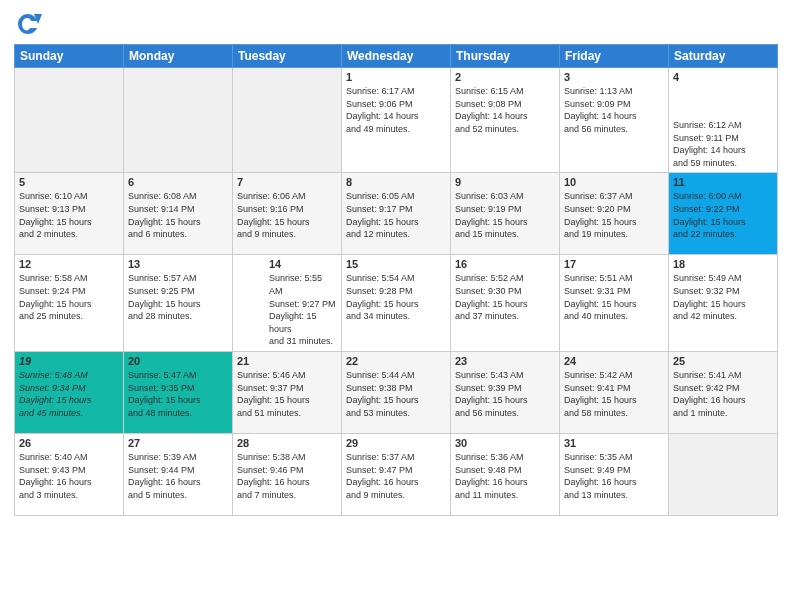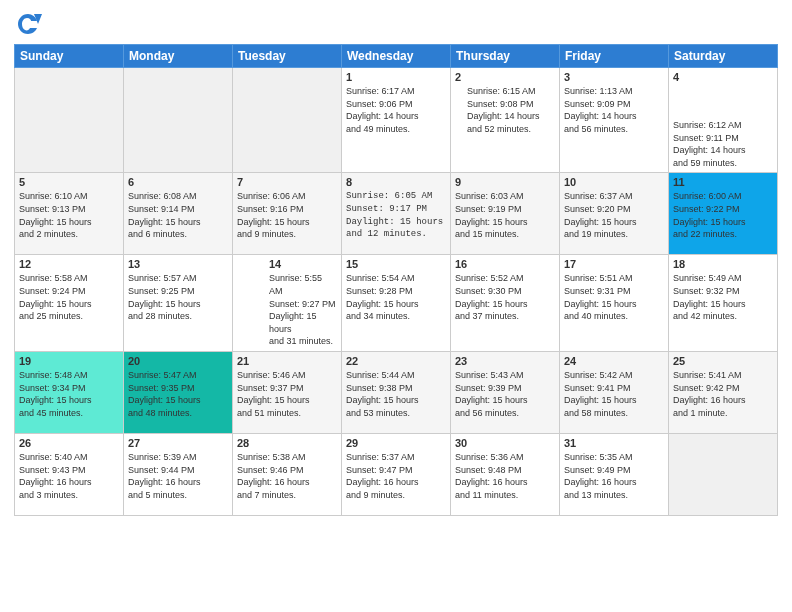--- a/index.html
+++ b/index.html
@@ -136,21 +136,21 @@
           <td class="empty-cell" style="background: rgb(238, 238, 238);"></td>
           <td style="background: rgb(255, 255, 255);">
             <span class="day-num">1</span>
             <div class="day-info" style="white-space: pre-line;">Sunrise: 6:17 AM
 Sunset: 9:06 PM
 Daylight: 14 hours
 and 49 minutes.</div>
           </td>
           <td style="background: rgb(255, 255, 255);">
             <span class="day-num">2</span>
-            <div class="day-info" style="white-space: pre-line; margin-left: 12px;">Sunrise: 6:15 AM
+            <div class="day-info" style="white-space: pre-line;">Sunrise: 6:15 AM
 Sunset: 9:08 PM
 Daylight: 14 hours
 and 52 minutes.</div>
           </td>
           <td style="background: rgb(255, 255, 255);">
             <span class="day-num">3</span>
             <div class="day-info" style="white-space: pre-line;">Sunrise: 1:13 AM
 Sunset: 9:09 PM
 Daylight: 14 hours
 and 56 minutes.</div>
@@ -180,21 +180,21 @@
           </td>
           <td style="background: rgb(245, 245, 245);">
             <span class="day-num">7</span>
             <div class="day-info" style="white-space: pre-line;">Sunrise: 6:06 AM
 Sunset: 9:16 PM
 Daylight: 15 hours
 and 9 minutes.</div>
           </td>
           <td style="background: rgb(245, 245, 245);">
             <span class="day-num">8</span>
-            <div class="day-info" style="white-space: pre-line; font-family: Liberation Mono, monospace;">Sunrise: 6:05 AM
+            <div class="day-info" style="white-space: pre-line;">Sunrise: 6:05 AM
 Sunset: 9:17 PM
 Daylight: 15 hours
 and 12 minutes.</div>
           </td>
           <td style="background: rgb(245, 245, 245);">
             <span class="day-num">9</span>
             <div class="day-info" style="white-space: pre-line;">Sunrise: 6:03 AM
 Sunset: 9:19 PM
 Daylight: 15 hours
 and 15 minutes.</div>
@@ -259,21 +259,21 @@
           </td>
           <td style="background: rgb(255, 255, 255);">
             <span class="day-num">18</span>
             <div class="day-info" style="white-space: pre-line;">Sunrise: 5:49 AM
 Sunset: 9:32 PM
 Daylight: 15 hours
 and 42 minutes.</div>
           </td>
         </tr>
         <tr>
-          <td style="background: #5eead4;">
+          <td style="background: #14b8a6; font-style: italic;">
             <span class="day-num">19</span>
             <div class="day-info" style="white-space: pre-line;">Sunrise: 5:48 AM
 Sunset: 9:34 PM
 Daylight: 15 hours
 and 45 minutes.</div>
           </td>
           <td style="background: #14b8a6;">
             <span class="day-num">20</span>
             <div class="day-info" style="white-space: pre-line;">Sunrise: 5:47 AM
 Sunset: 9:35 PM

